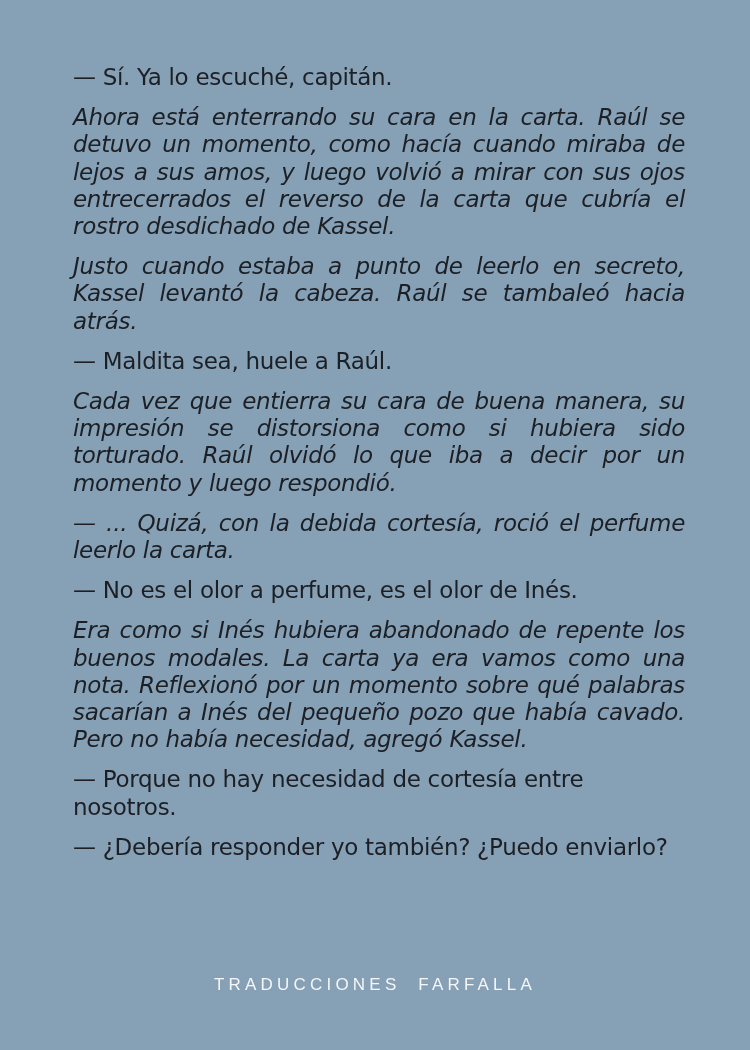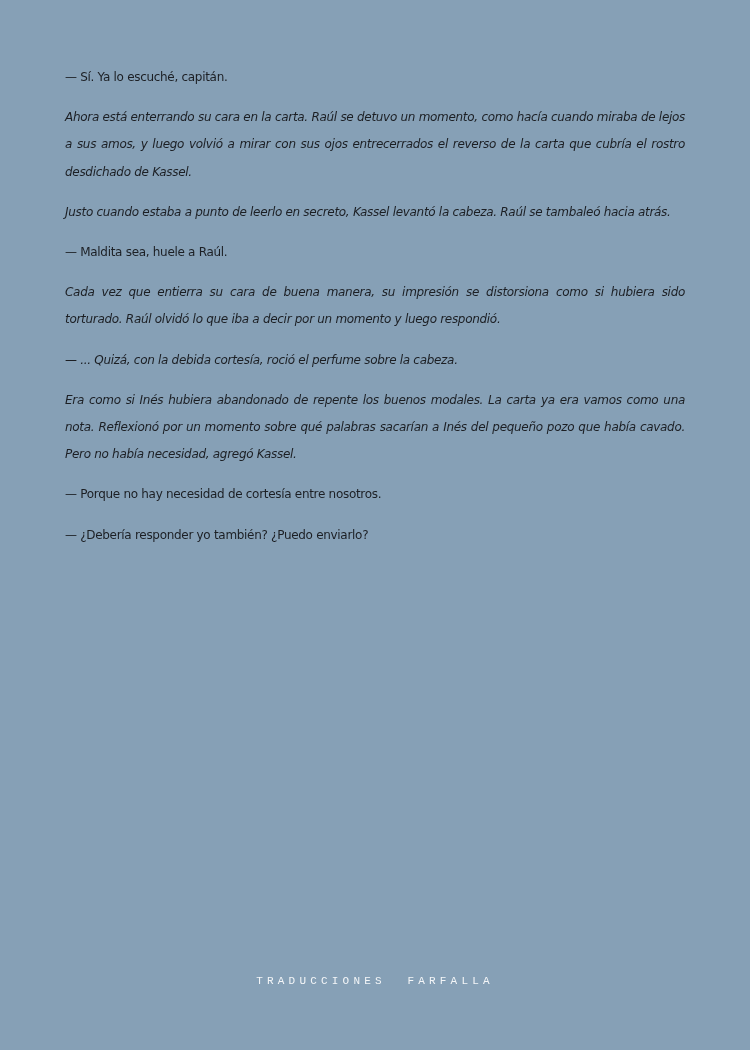--- a/index.html
+++ b/index.html
@@ -10,44 +10,45 @@
     overflow: hidden;
     font-family: "DejaVu Sans", sans-serif;
     color: #1c1f24;
   }
   .page {
     position: absolute;
     left: 65px; top: 64px;
     width: 620px;
   }
   .para {
-    margin: 0 0 13px 0;
-    font-size: 12px;
+    margin: 0 0 13px 8px;
+    font-size: 23px;
     line-height: 27.2px;
     letter-spacing: -0.3px;
   }
   .para.justify { text-align: justify; font-style: italic; }
   .footer {
     position: absolute;
     left: 0; right: 0; top: 975px;
     text-align: center;
-    font-family: Liberation Mono, monospace;
-    font-size: 11px;
+    font-family: Liberation Sans, sans-serif;
+    font-size: 17px;
     letter-spacing: 4.2px;
     color: #f4f6f8;
   }
 </style>
 </head>
 <body>
 
 <div class="page">
   <p class="para">— Sí. Ya lo escuché, capitán.</p>
   <p class="para justify">Ahora está enterrando su cara en la carta. Raúl se detuvo un momento, como hacía cuando miraba de lejos a sus amos, y luego volvió a mirar con sus ojos entrecerrados el reverso de la carta que cubría el rostro desdichado de Kassel.</p>
   <p class="para justify">Justo cuando estaba a punto de leerlo en secreto, Kassel levantó la cabeza. Raúl se tambaleó hacia atrás.</p>
   <p class="para">— Maldita sea, huele a Raúl.</p>
   <p class="para justify">Cada vez que entierra su cara de buena manera, su impresión se distorsiona como si hubiera sido torturado. Raúl olvidó lo que iba a decir por un momento y luego respondió.</p>
-  <p class="para justify">— ... Quizá, con la debida cortesía, roció el perfume sobre la cabeza.</p>
+  <p class="para justify">— ... Quizá, con la debida cortesía, roció el perfume leerlo la carta.</p>
+  <p class="para">— No es el olor a perfume, es el olor de Inés.</p>
   <p class="para justify">Era como si Inés hubiera abandonado de repente los buenos modales. La carta ya era vamos como una nota. Reflexionó por un momento sobre qué palabras sacarían a Inés del pequeño pozo que había cavado. Pero no había necesidad, agregó Kassel.</p>
   <p class="para">— Porque no hay necesidad de cortesía entre nosotros.</p>
   <p class="para">— ¿Debería responder yo también? ¿Puedo enviarlo?</p>
 </div>
 
 <div class="footer" style="white-space: pre;">TRADUCCIONES  FARFALLA</div>
 
 </body></html>

